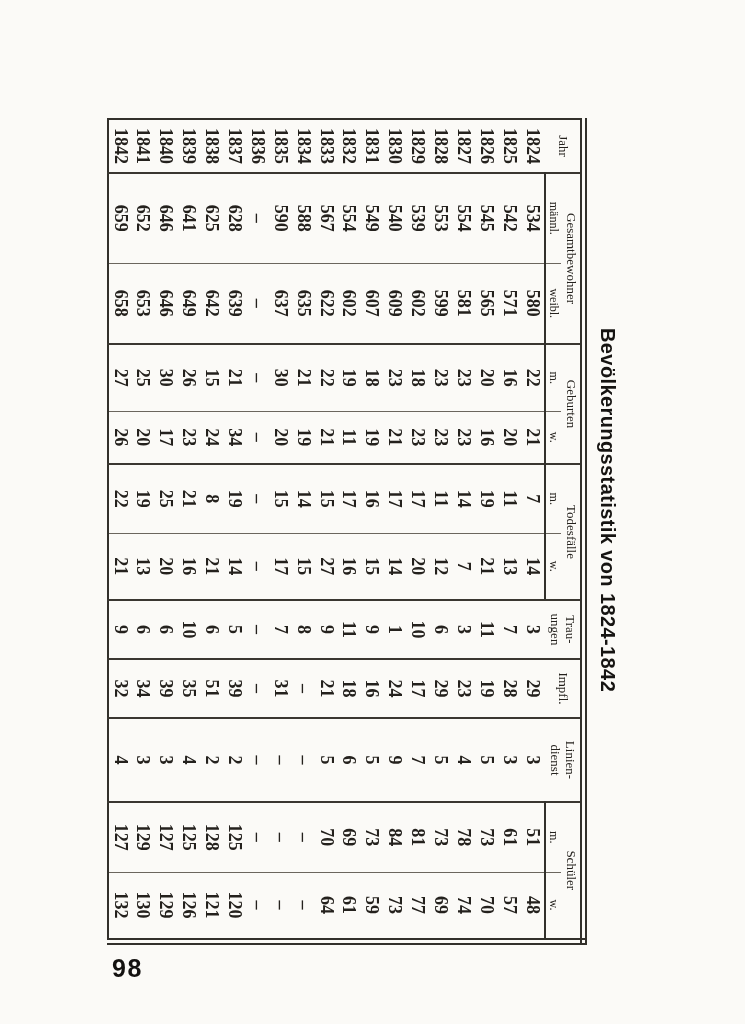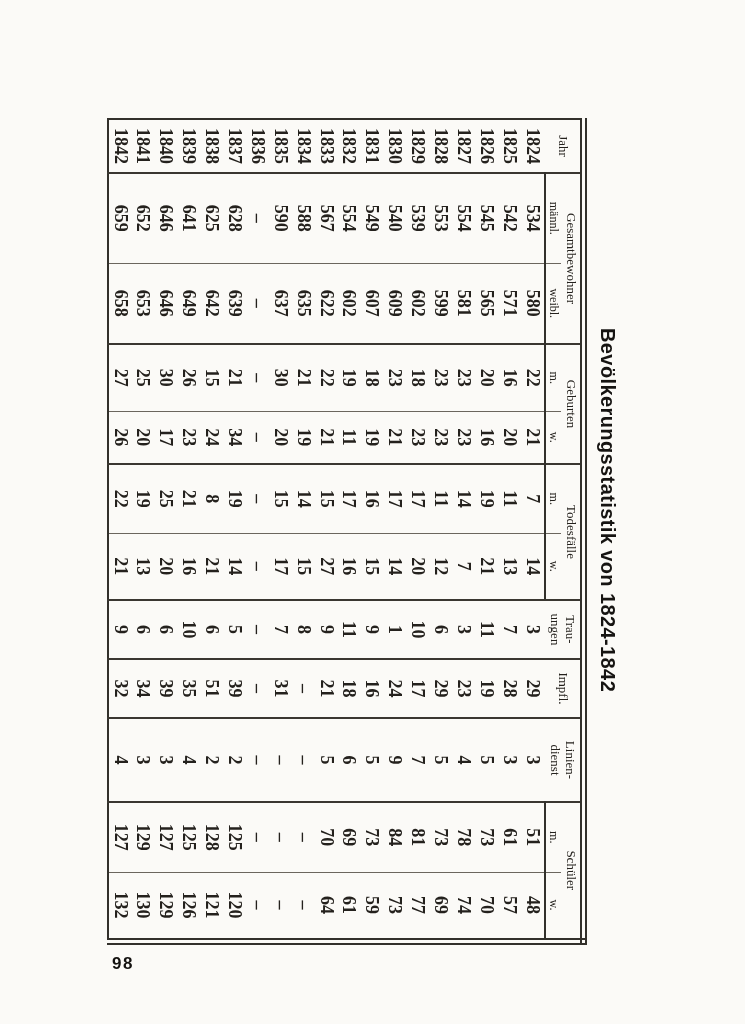--- a/index.html
+++ b/index.html
@@ -39,21 +39,21 @@
   table.stats thead tr.h1 th{height:19px;}
   table.stats thead tr.h2 th{height:15px;border-bottom:2px solid #32302b;font-size:12px;}
   table.stats thead th.gspan{border-bottom:none;}
   table.stats td{height:22.9px;font-size:18px;font-weight:bold;line-height:1;}
   
   .sep{border-left:2px solid #3a3731;}
   .thin{border-left:1px solid #6b665e;}
   .pageno{
     position:absolute;left:112px;top:954px;
     font-family:"Liberation Sans", sans-serif;font-weight:bold;
-    font-size:17px;letter-spacing:1.5px;color:#141210;
+    font-size:25px;letter-spacing:1.5px;color:#141210;
   }
 </style>
 </head>
 <body>
 
 <div class="page">
   <div class="sheet">
 
     <div class="title">Bevölkerungsstatistik von 1824-1842</div>
 

